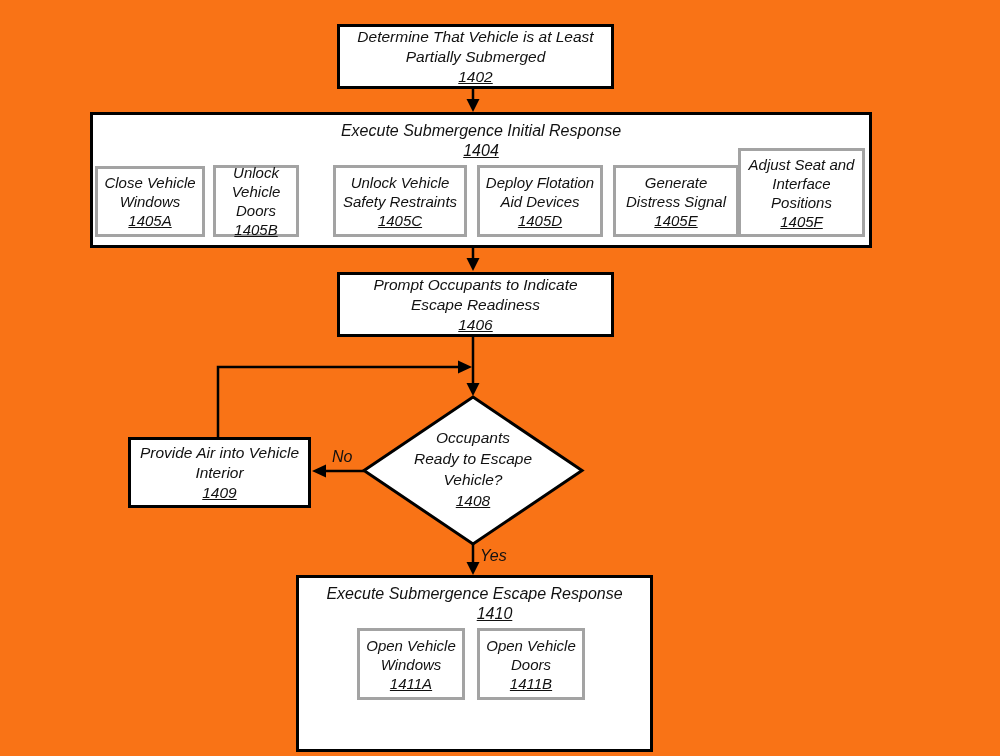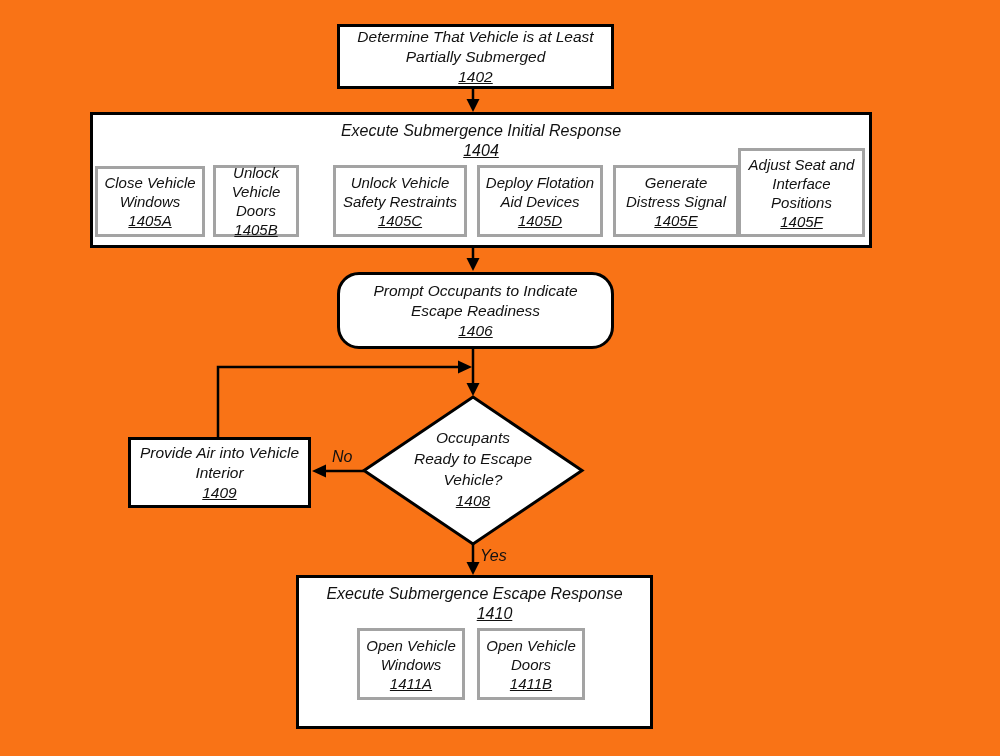--- a/index.html
+++ b/index.html
@@ -143,21 +143,21 @@
     </div>
 
     <div class="sub" style="left:645px; top:33px; width:127px; height:89px;">
       <div>Adjust Seat and</div>
       <div>Interface</div>
       <div>Positions</div>
       <div class="ref">1405F</div>
     </div>
   </div>
 
-  <div class="node" style="left:337px; top:272px; width:277px; height:77px;border-radius:22px;">
+  <div class="node" style="left:337px; top:272px; width:277px; height:65px;">
     <div>Prompt Occupants to Indicate</div>
     <div>Escape Readiness</div>
     <div class="ref">1406</div>
   </div>
 
   <div class="diamond-text" style="left:373px; top:427px; width:200px;">
     <div>Occupants</div>
     <div>Ready to Escape</div>
     <div>Vehicle?</div>
     <div class="ref">1408</div>
@@ -165,21 +165,21 @@
 
   <div class="node" style="left:128px; top:437px; width:183px; height:71px;">
     <div>Provide Air into Vehicle</div>
     <div>Interior</div>
     <div class="ref">1409</div>
   </div>
 
   <div class="edge-label" style="left:332px; top:448px;">No</div>
   <div class="edge-label" style="left:480px; top:547px;">Yes</div>
 
-  <div class="group" style="left:296px; top:575px; width:357px; height:154px;">
+  <div class="group" style="left:296px; top:575px; width:357px; height:177px;">
     <div class="group-title">Execute Submergence Escape Response</div>
     <div class="group-title ref" style="margin-top:0;padding-left:40px;">1410</div>
 
     <div class="sub" style="left:58px; top:50px; width:108px; height:72px;">
       <div>Open Vehicle</div>
       <div>Windows</div>
       <div class="ref">1411A</div>
     </div>
 
     <div class="sub" style="left:178px; top:50px; width:108px; height:72px;">

